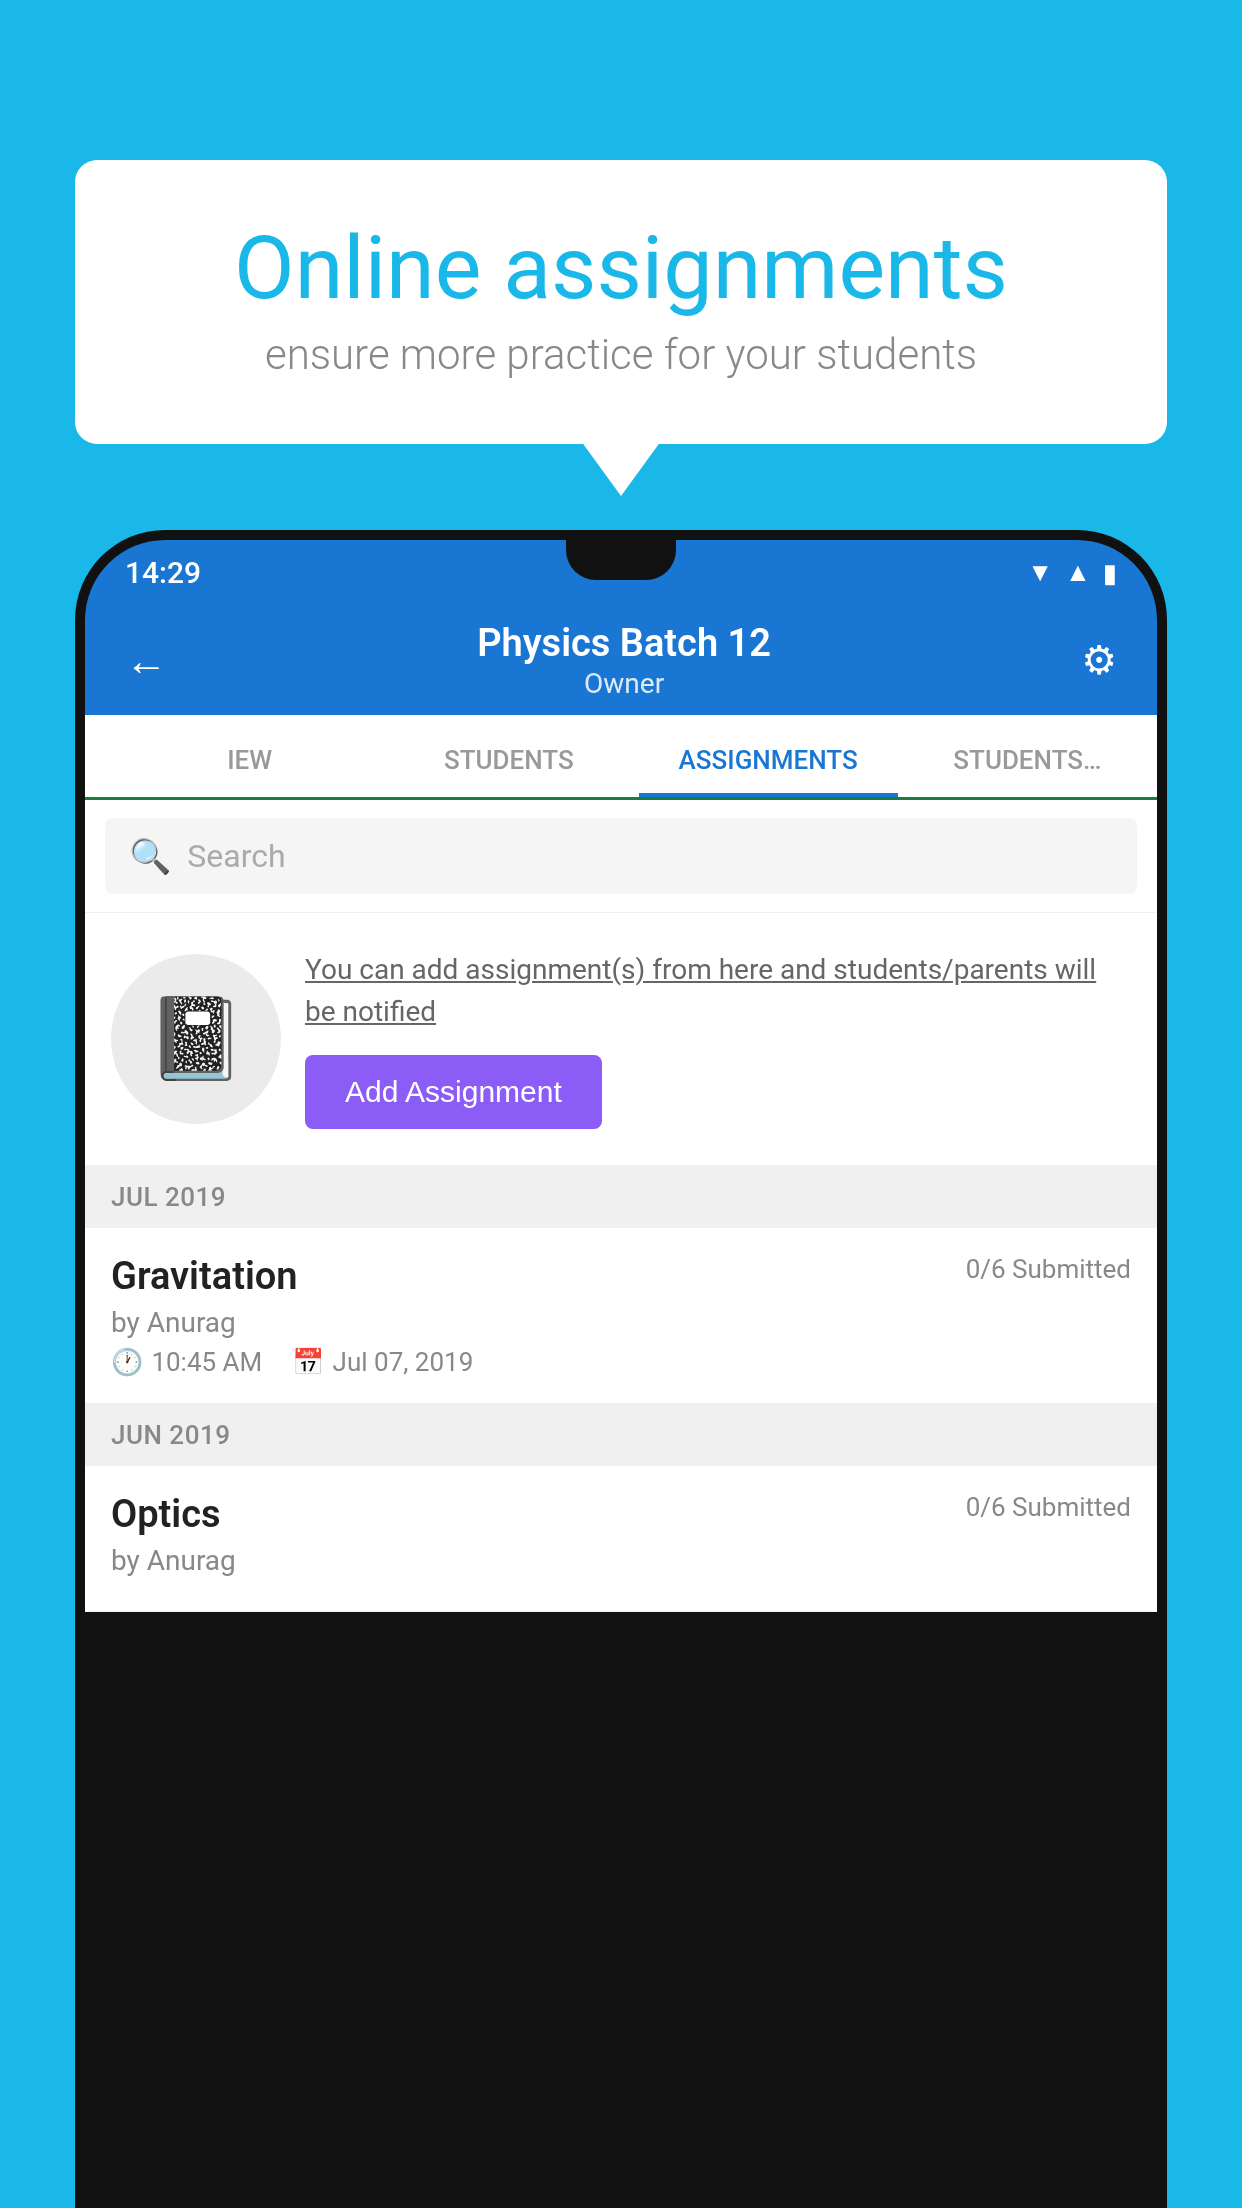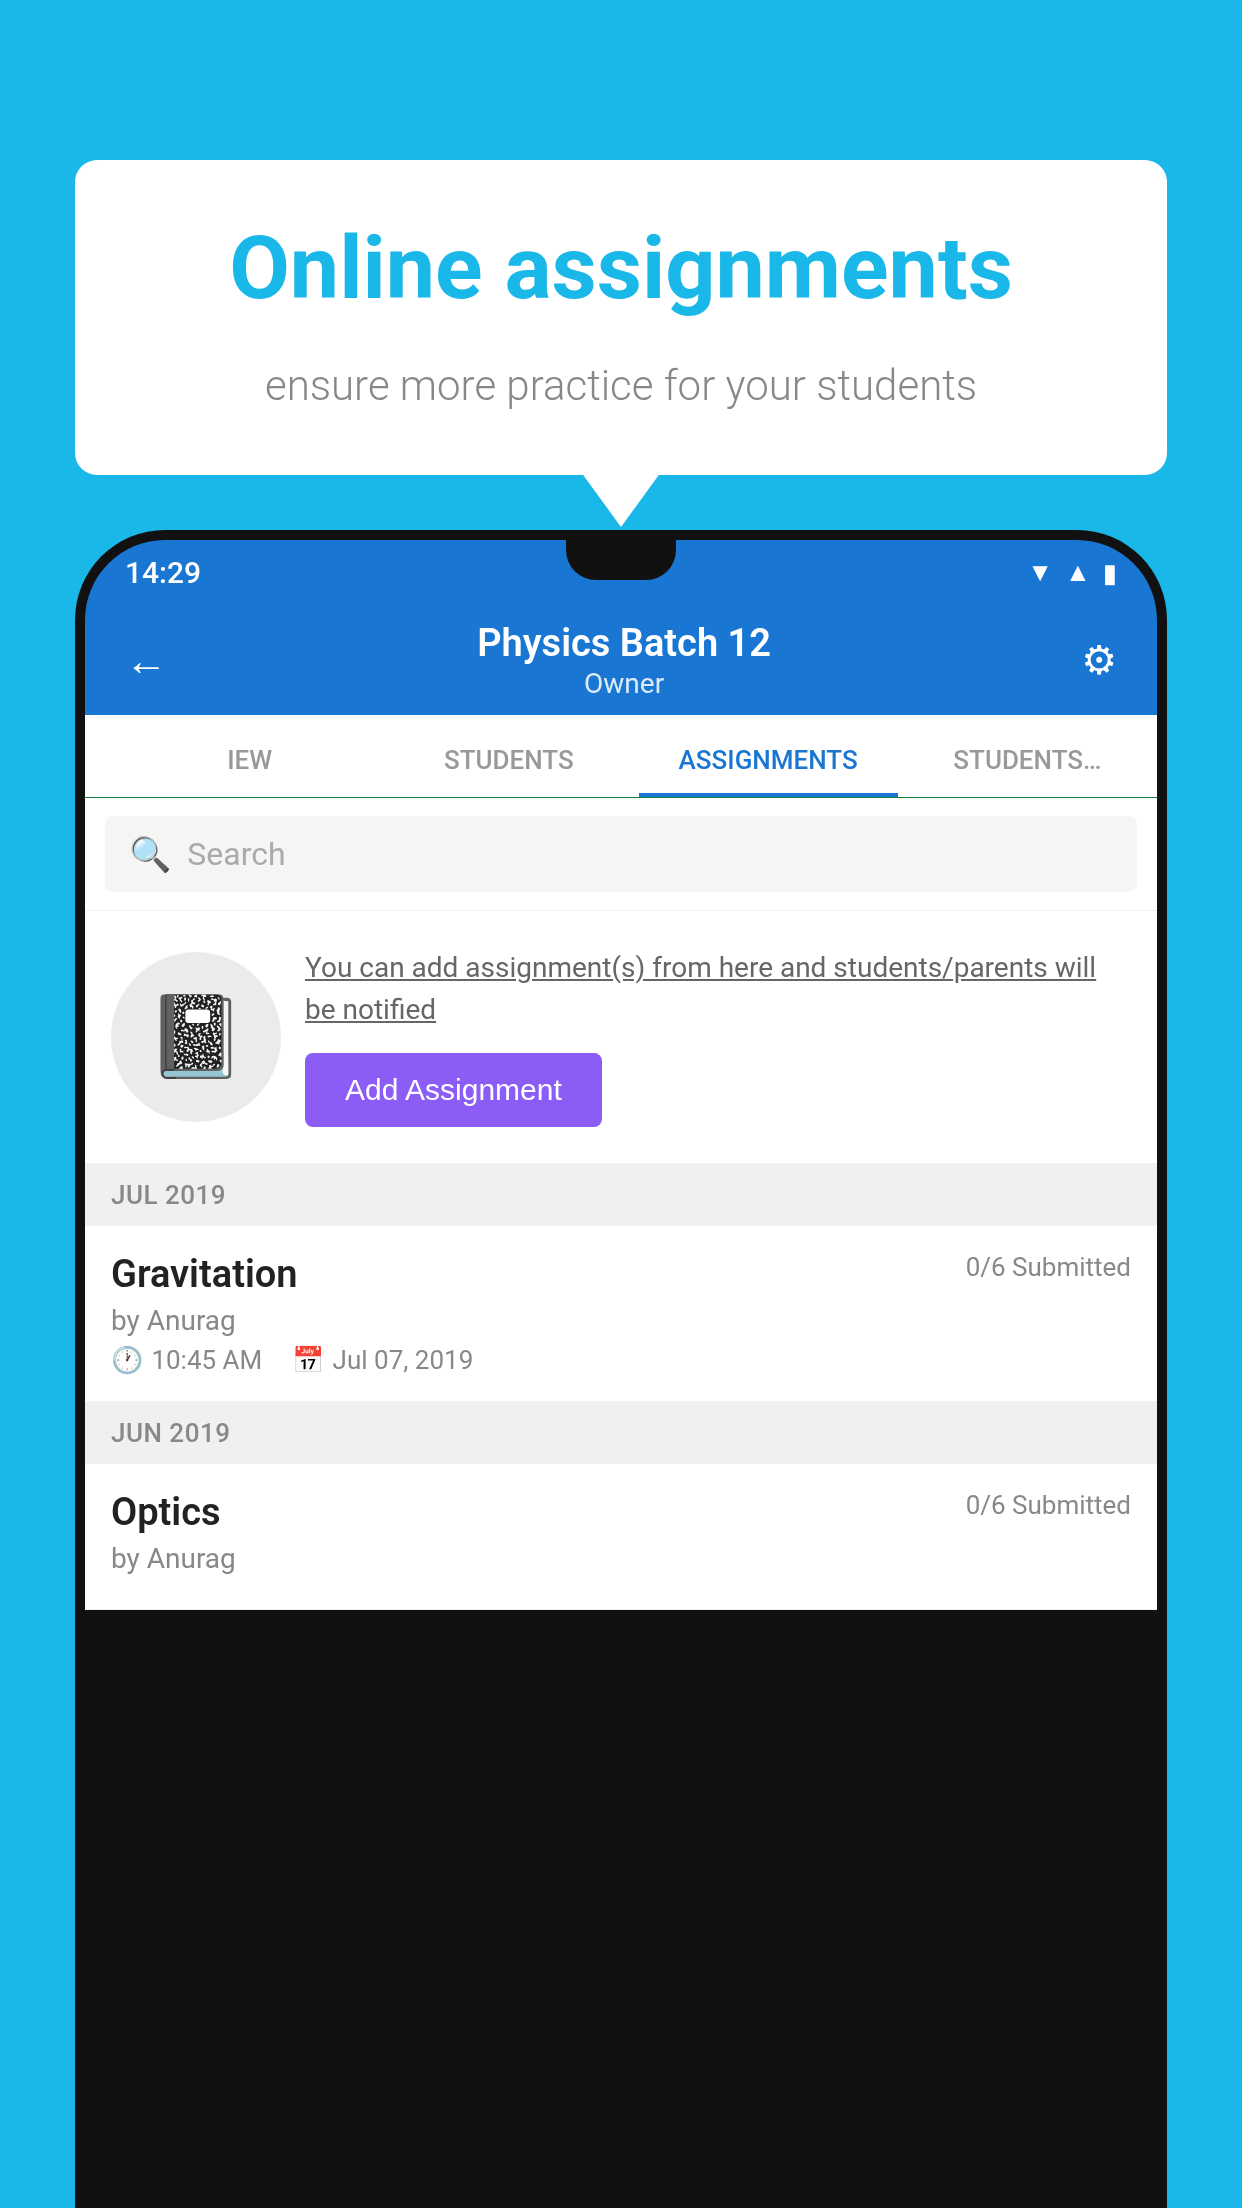--- a/index.html
+++ b/index.html
@@ -37,24 +37,24 @@
       width: 0;
       height: 0;
       border-left: 40px solid transparent;
       border-right: 40px solid transparent;
       border-top: 55px solid white;
     }
 
     .speech-bubble h1 {
       color: #1ab8e8;
       font-size: 88px;
-      font-weight: 700;
+      font-weight: 400;
       text-align: center;
       line-height: 1.1;
-      margin-bottom: 44px;
+      margin-bottom: 13px;
     }
 
     .speech-bubble p {
       color: #888;
       font-size: 42px;
       text-align: center;
       font-weight: 300;
     }
 
     
@@ -162,21 +162,21 @@
       color: white;
       font-size: 40px;
       cursor: pointer;
       padding: 10px;
     }
 
     
     .tabs-container {
       background: white;
       display: flex;
-      border-bottom: 1px solid #15803d;
+      border-bottom: 3px solid #15803d;
       overflow: hidden;
       padding-left: 35px;
     }
 
     .tab-item {
       flex: 1;
       text-align: center;
       padding: 30px 10px 22px;
       font-size: 26px;
       font-weight: 500;

